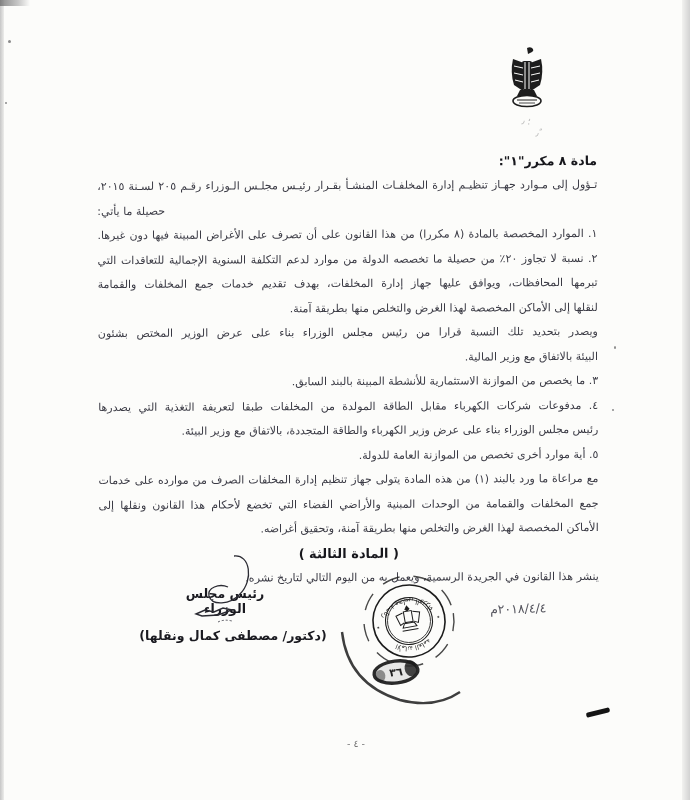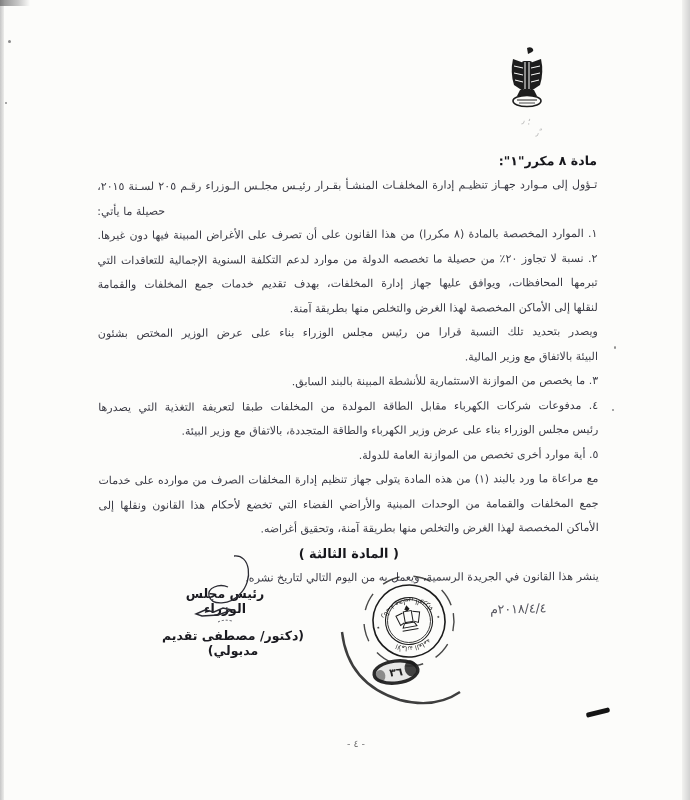--- a/index.html
+++ b/index.html
@@ -115,21 +115,21 @@
     <p class="heading3">( المادة الثالثة )</p>
     <p class="publish">ينشر هذا القانون في الجريدة الرسمية، ويعمل به من اليوم التالي لتاريخ نشره.</p>
   </main>
 
   <div class="sig-title">رئيس مجلس الوزراء</div>
   <svg class="flourish" width="74" height="78" viewBox="0 0 74 78">
     <path d="M46 4 C62 2 66 28 52 42 C42 53 24 54 21 44 C19 36 31 31 40 35" fill="none" stroke="#2b2b33" stroke-width="1.3"></path>
     <path d="M8 62 l9 -4 9 2 9 -4 9 2 -14 5 -16 1 z" fill="none" stroke="#2b2b33" stroke-width="1.4"></path>
     <path d="M30 70 q6 -3 14 -1" fill="none" stroke="#55555e" stroke-width="1" stroke-dasharray="2 2"></path>
   </svg>
-  <div class="sig-name">(دكتور/ مصطفى تقديم مدبولي)</div>
+  <div class="sig-name">(دكتور/ مصطفى كمال ونقلها)</div>
 
   <div class="hand-date">٢٠١٨/٤/٤م</div>
 
   <svg class="stamp-wrap" width="142" height="152" viewBox="0 0 142 152">
     <defs>
       <path id="arc-top" d="M 102 61 A 33 33 0 0 0 40 61"></path>
       <path id="arc-bot" d="M 100 64 A 30 30 0 0 1 42 64"></path>
     </defs>
     <g transform="rotate(-10 71 61)" stroke="#1c1c1c" fill="none">
       <circle cx="71" cy="61" r="36" stroke-width="1.6"></circle>

